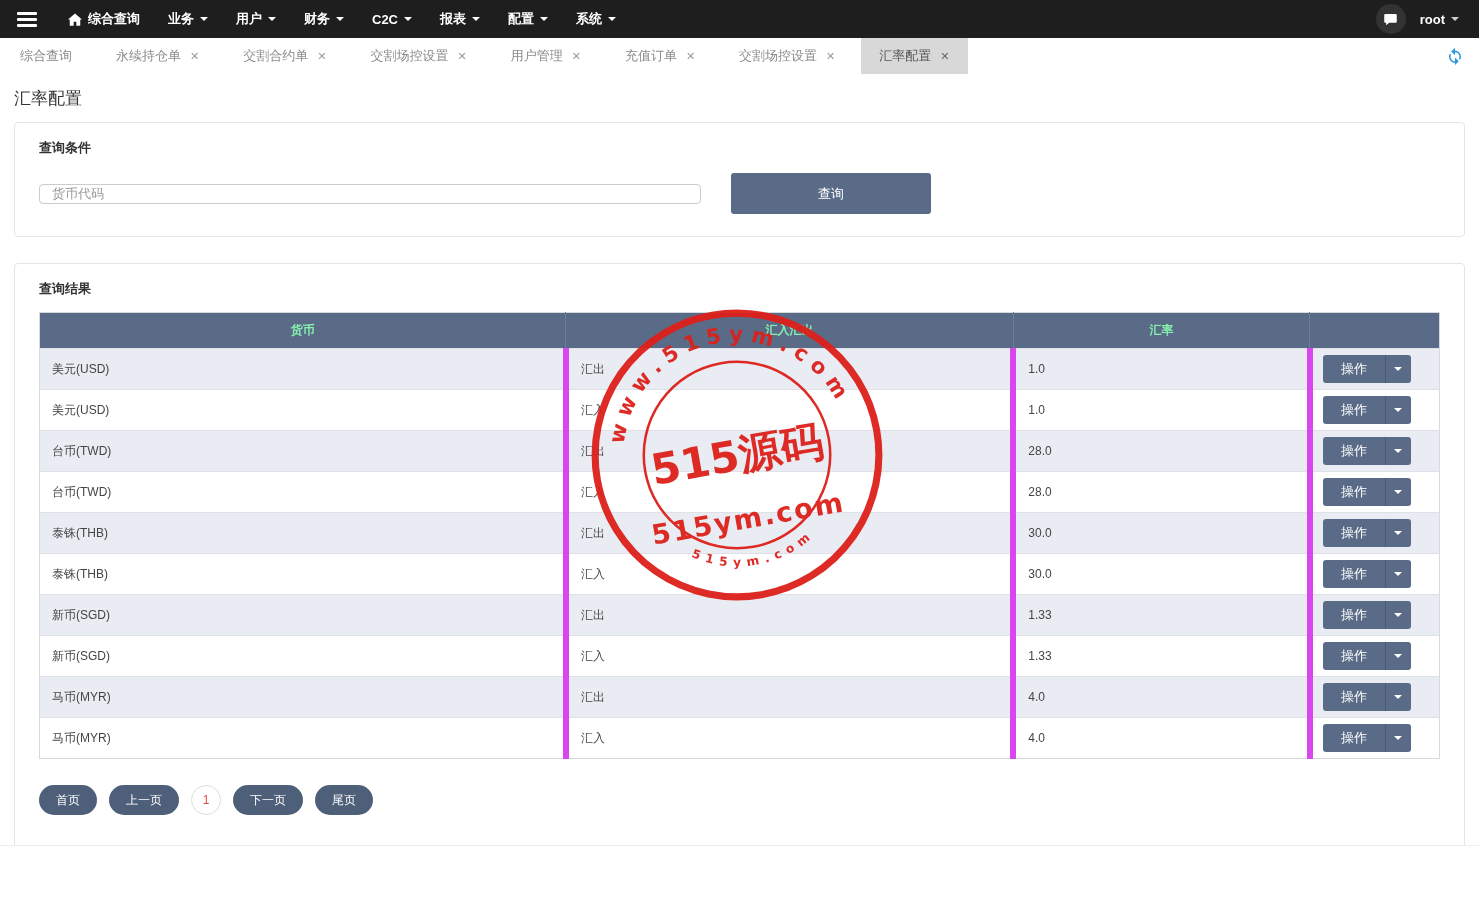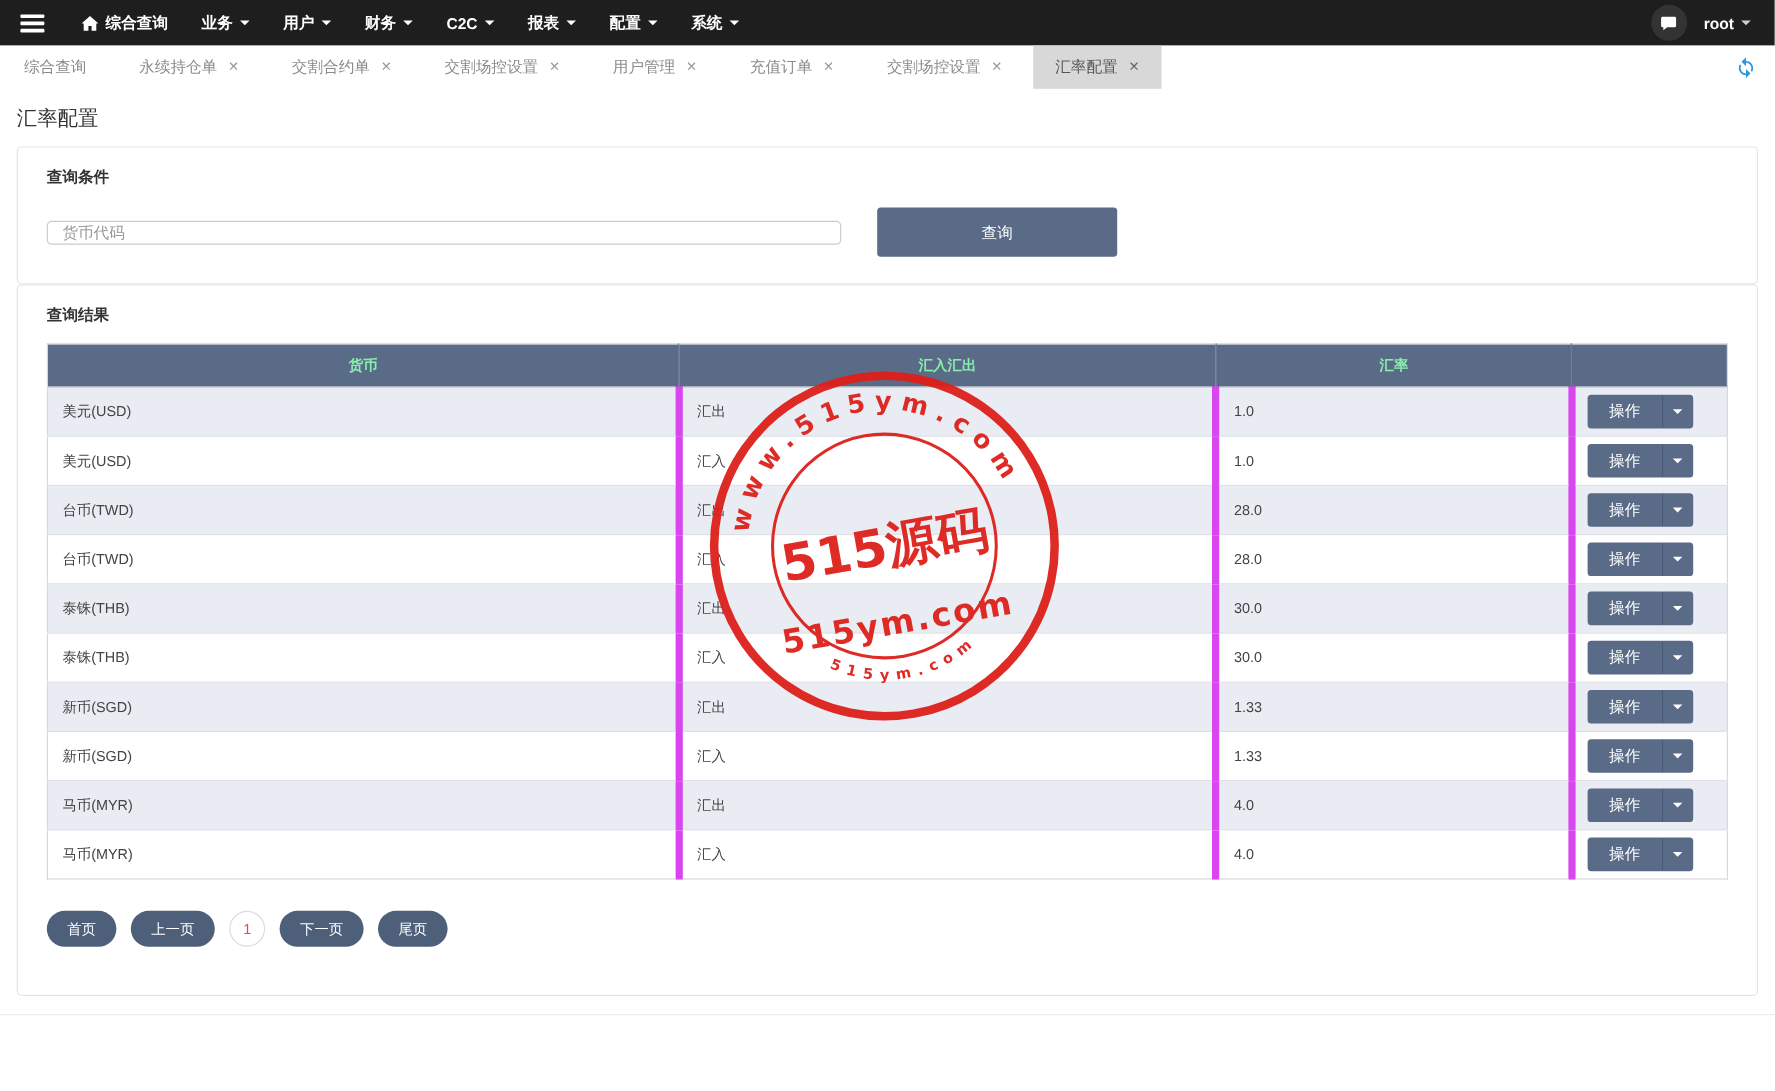--- a/index.html
+++ b/index.html
@@ -34,21 +34,21 @@
   
   .page-title { font-size:17px; font-weight:500; color:#333; margin:13px 14px 12px; }
   .panel { margin:0 14px; border:1px solid #e5e5e5; border-radius:4px; padding:16px 24px 22px; background:#fff; }
   .panel-title { font-size:13px; font-weight:bold; color:#333; }
 
   .query-row { margin-top:16px; display:flex; align-items:center; }
   .query-input { width:662px; height:20px; border:1px solid #ccc; border-radius:4px; padding:0 12px; font-size:13px; color:#333; outline:none; font-family:inherit; }
   .query-input::placeholder { color:#999; }
   .btn-search { margin-left:30px; width:200px; height:41px; background:#5a6b87; border:none; border-radius:3px; color:#fff; font-size:13px; cursor:pointer; font-family:inherit; }
 
-  .results-panel { padding-bottom:40px; }
+  .results-panel { margin-top:26px; padding-bottom:40px; }
 
   
   .rate-table { width:100%; border-collapse:collapse; margin-top:14px; border:1px solid #d6d9de; table-layout:fixed; }
   .rate-table th { background:#5a6b87; color:#86efac; font-size:12px; font-weight:bold; text-align:center; padding:9px 12px; border-right:1px solid #6c7d9c; }
   .rate-table th:last-child { border-right:none; }
   .rate-table td { font-size:12px; color:#444; padding:0 12px; height:41px; border-right:6px solid #d946ef; border-top:1px solid #dfe1e6; }
   .rate-table td:last-child { border-right:none; }
   .rate-table tbody tr:nth-child(odd) { background:#e9ecf2; }
   .rate-table tbody tr:nth-child(even) { background:#fff; }
   .cell-actions { padding:0 10px !important; }

